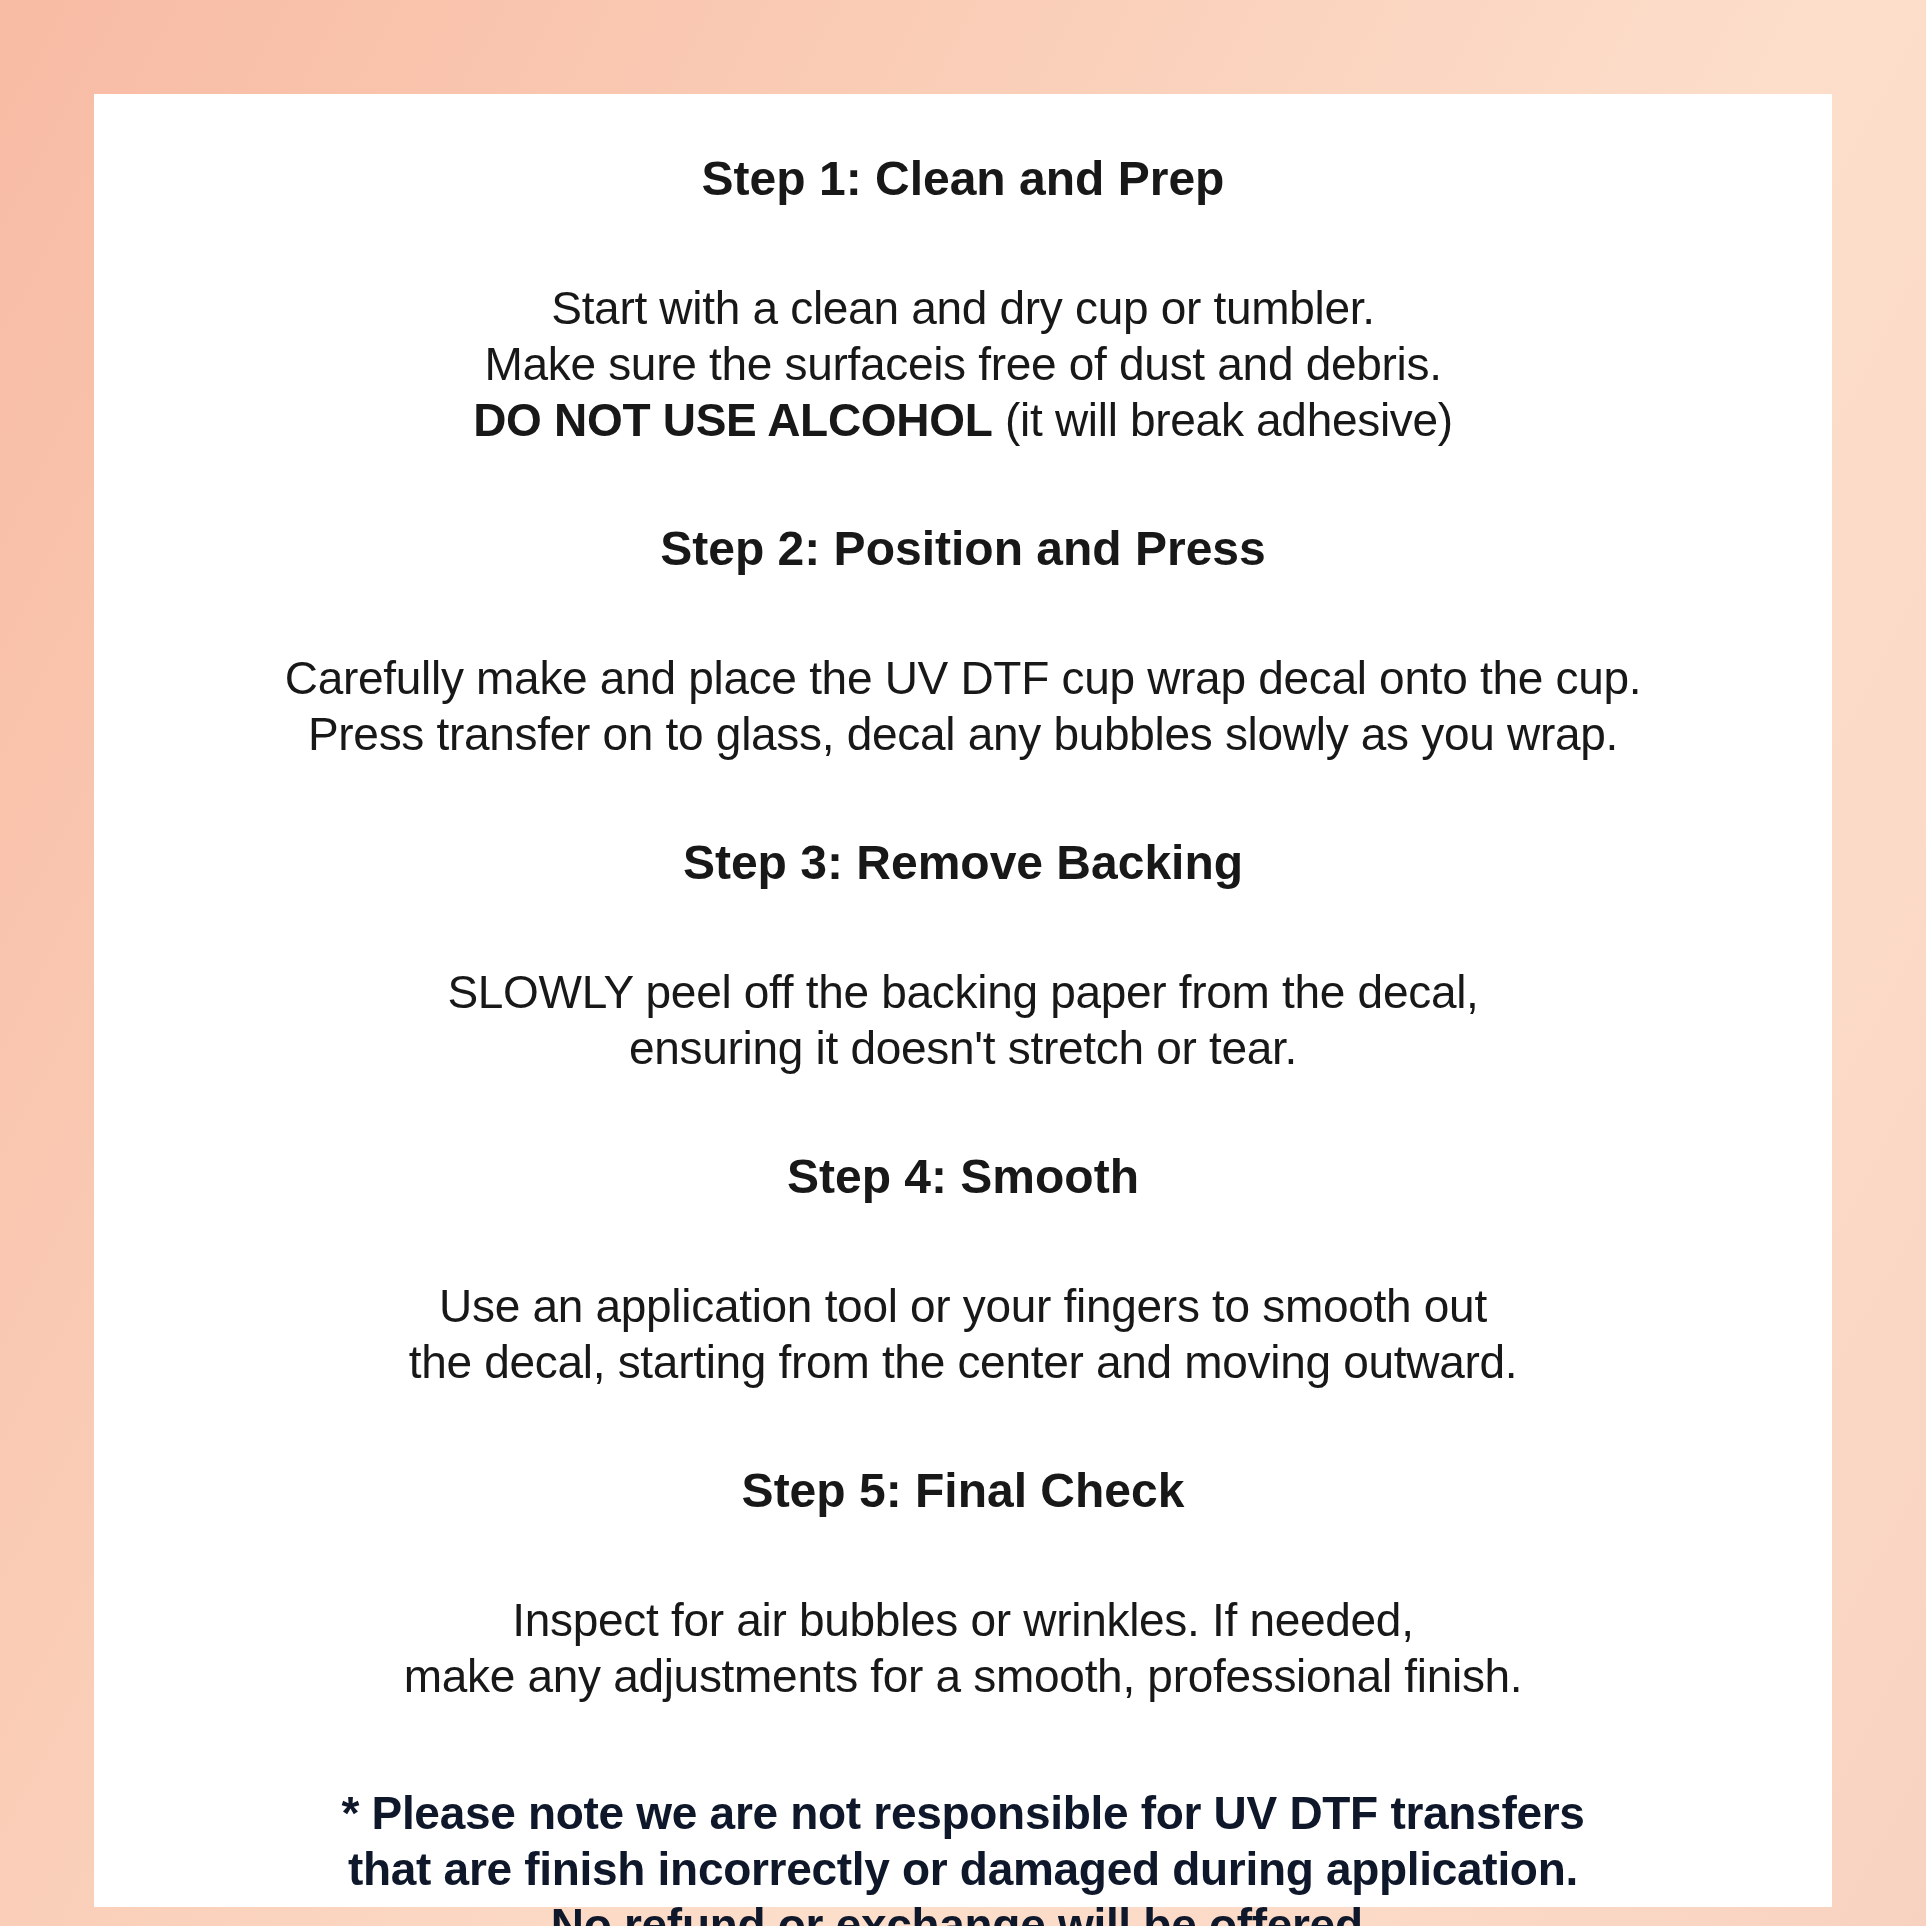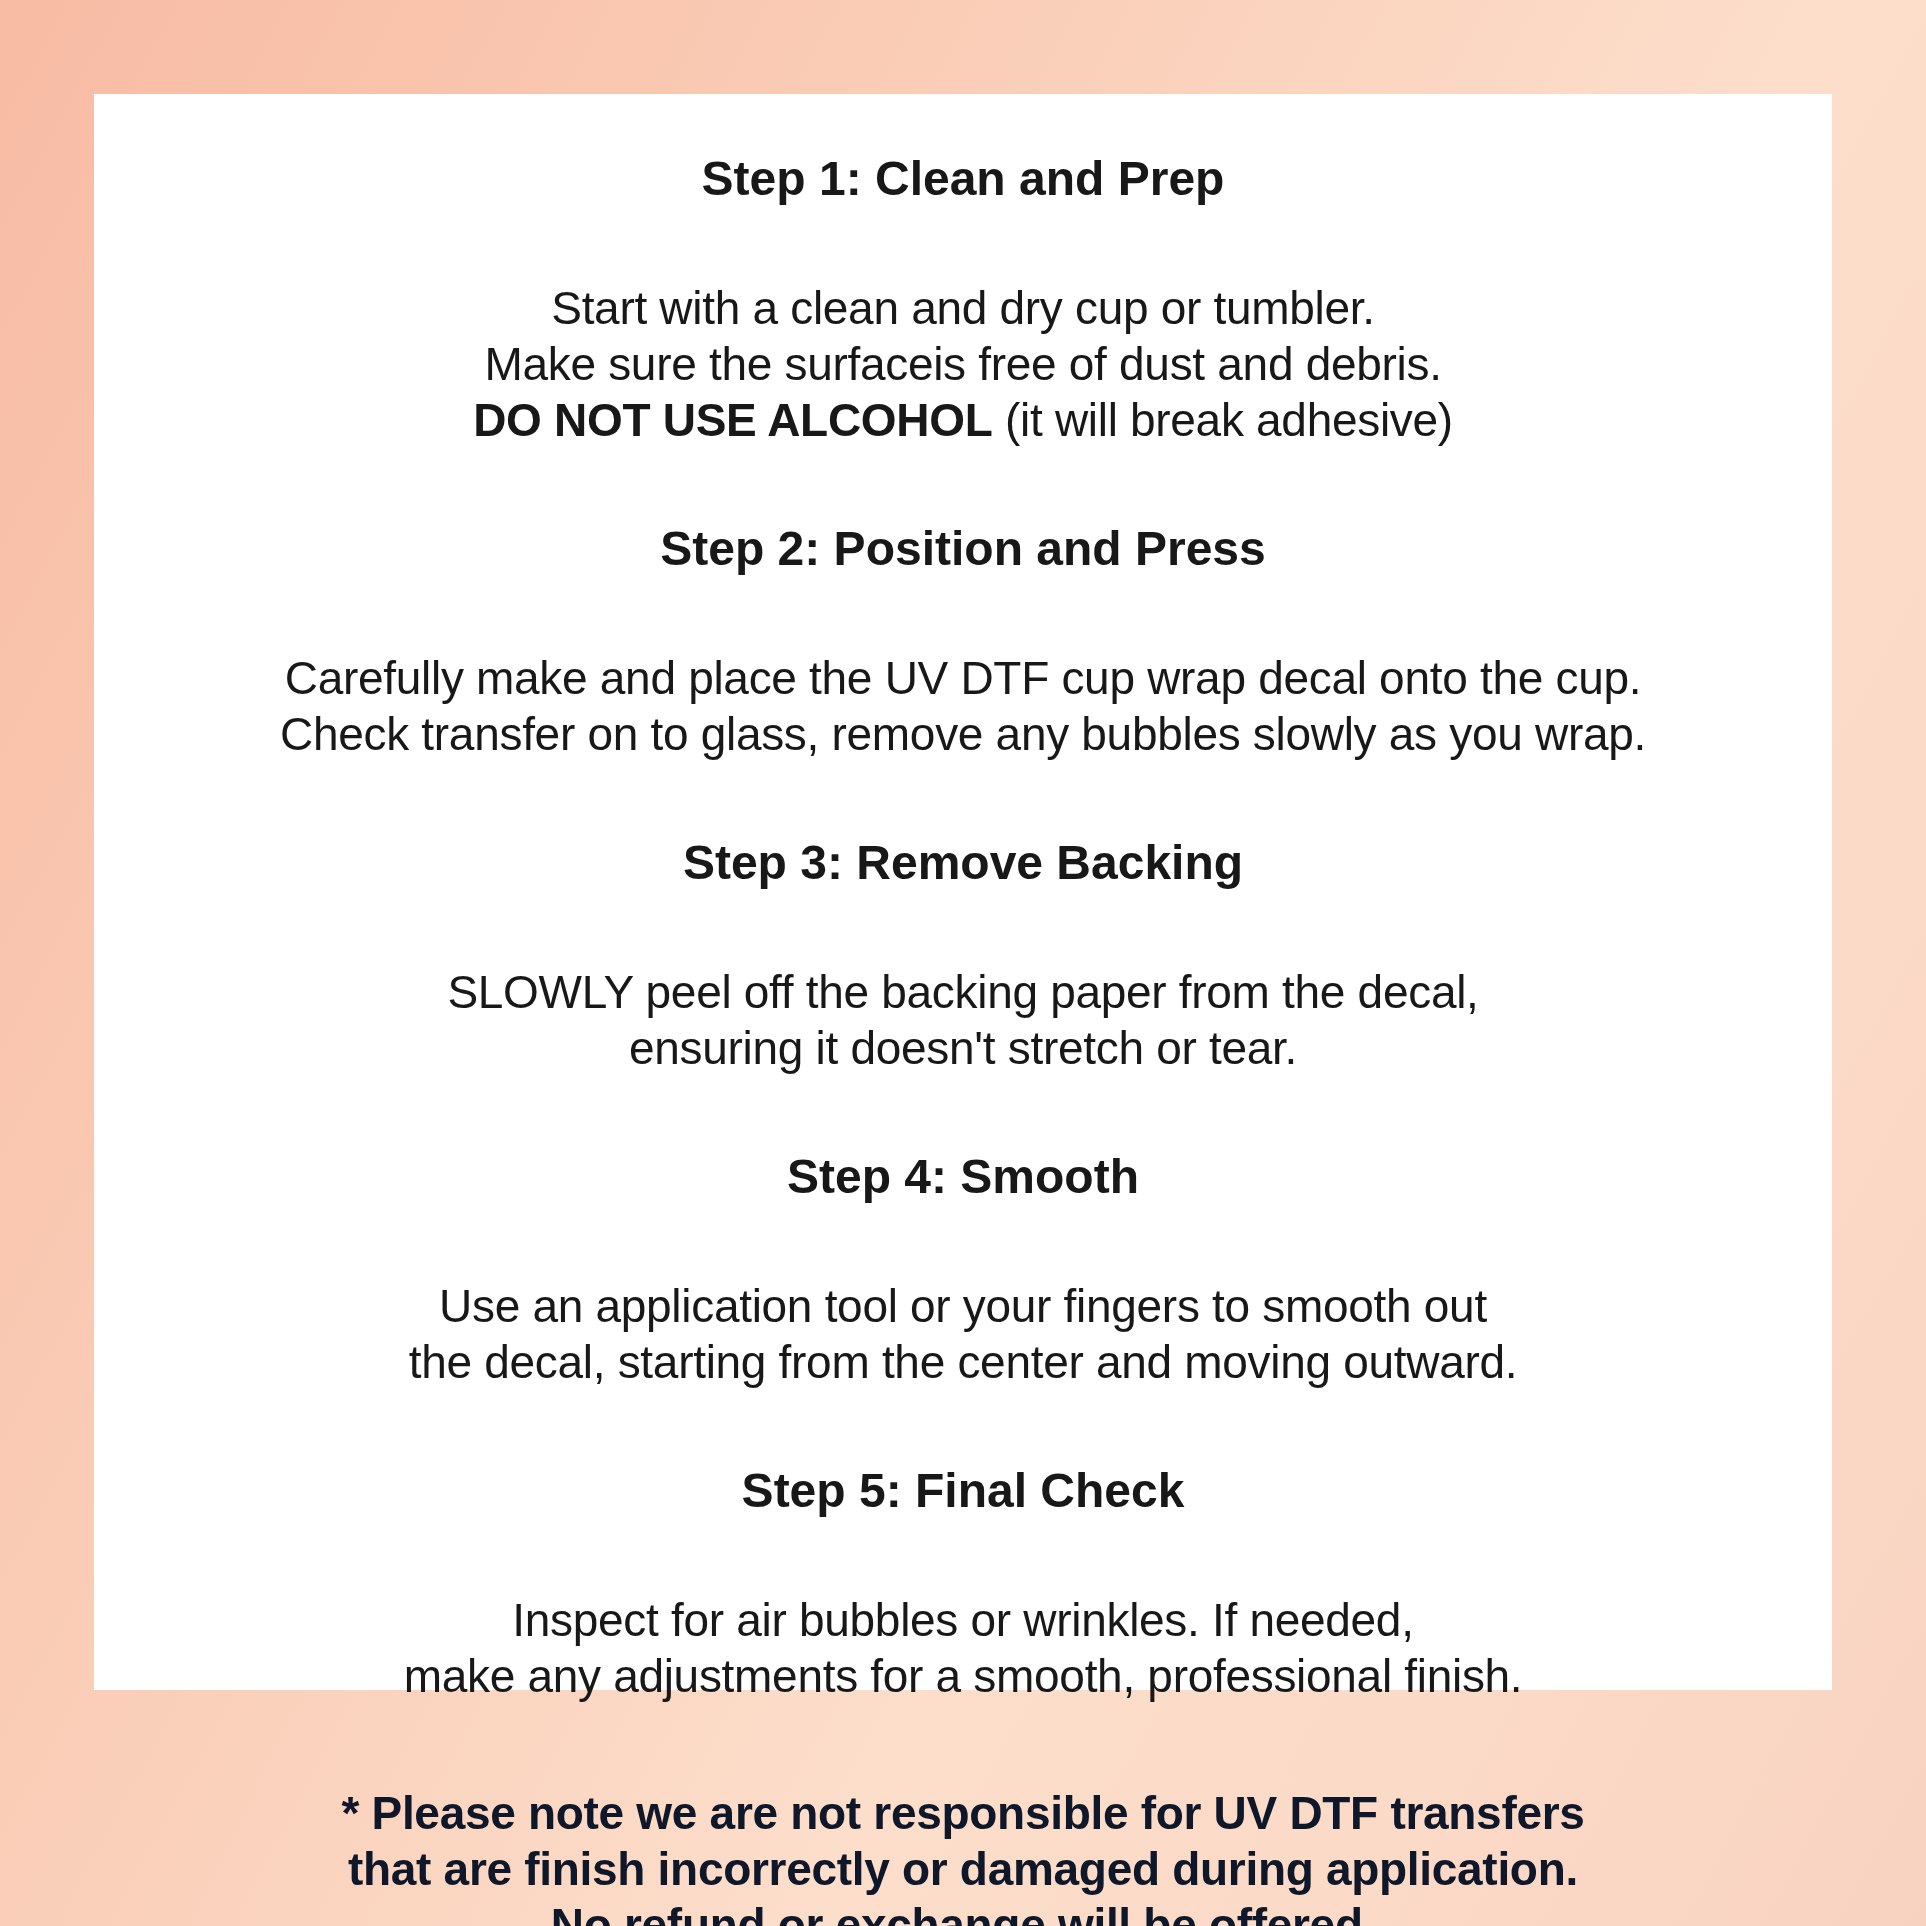--- a/index.html
+++ b/index.html
@@ -21,21 +21,21 @@
         #fcdecb 62%,
         #fbdac7 80%,
         #f8d2c0 100%);
     position: relative;
   }
   .card {
     position: absolute;
     left: 94px;
     top: 94px;
     width: 1738px;
-    height: 1596px;
+    height: 1813px;
     background: #ffffff;
     display: flex;
     flex-direction: column;
     align-items: center;
     gap: 57px;
     padding: 57px 40px 32px 40px;
     text-align: center;
     color: #181818;
   }
   h2.step-heading {
@@ -75,21 +75,21 @@
     <h2 class="step-heading">Step 1: Clean and Prep</h2>
     <p class="step-body">
       <span class="line">Start with a clean and dry cup or tumbler.</span>
       <span class="line">Make sure the surfaceis free of dust and debris.</span>
       <span class="line"><b>DO NOT USE ALCOHOL</b><span> (it will break adhesive)</span></span>
     </p>
 
     <h2 class="step-heading">Step 2: Position and Press</h2>
     <p class="step-body">
       <span class="line">Carefully make and place the UV DTF cup wrap decal onto the cup.</span>
-      <span class="line">Check transfer on to glass, remove any bubbles slowly as you wrap.</span>
+      <span class="line">Press transfer on to glass, decal any bubbles slowly as you wrap.</span>
     </p>
 
     <h2 class="step-heading">Step 3: Remove Backing</h2>
     <p class="step-body">
       <span class="line">SLOWLY peel off the backing paper from the decal,</span>
       <span class="line">ensuring  it doesn't stretch or tear.</span>
     </p>
 
     <h2 class="step-heading">Step 4: Smooth</h2>
     <p class="step-body">

